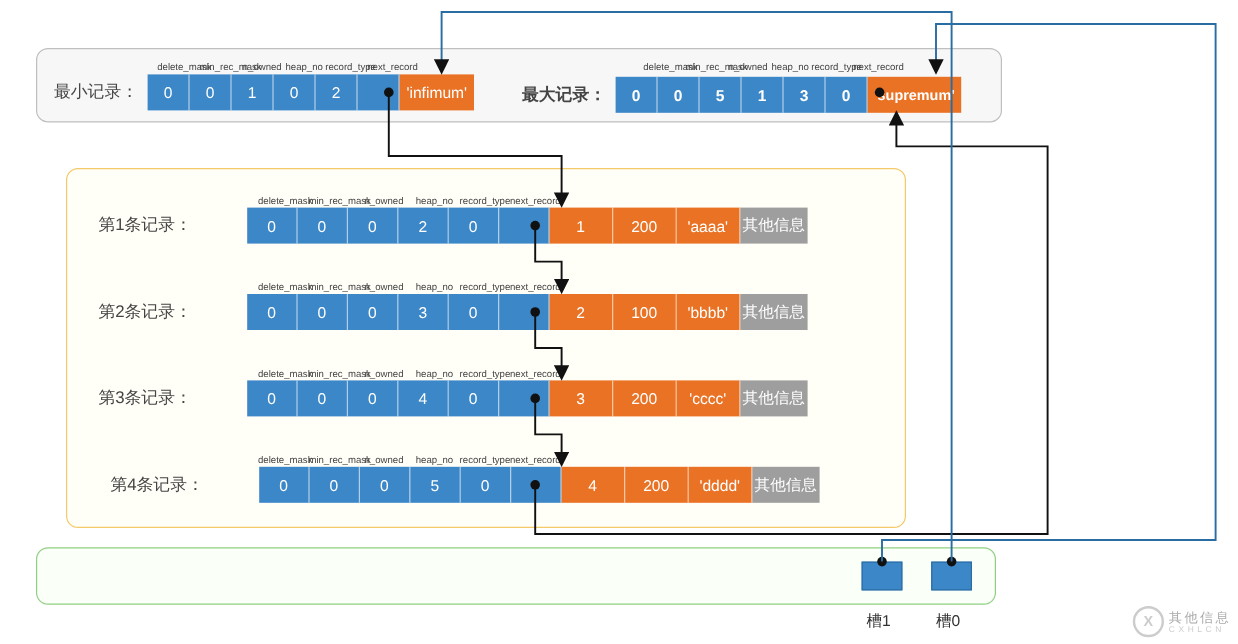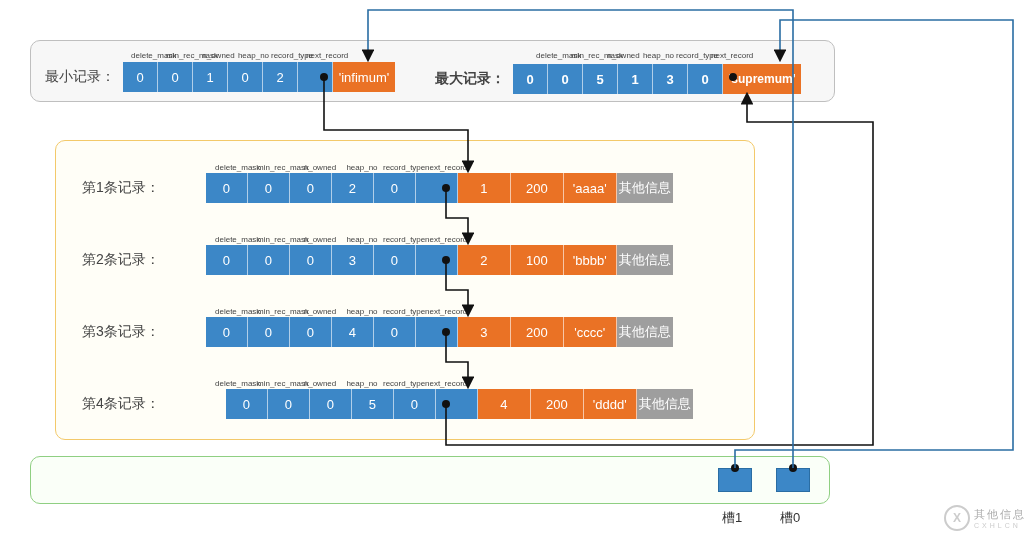--- a/index.html
+++ b/index.html
@@ -247,21 +247,21 @@
 <div class="dot" style="left:442px; top:328px;"></div>
 
 <div class="headers" style="left:215px; top:379px;">
   <div class="hcell" style="width:42px">delete_mask</div>
   <div class="hcell" style="width:42px">min_rec_mask</div>
   <div class="hcell" style="width:42px">n_owned</div>
   <div class="hcell" style="width:42px">heap_no</div>
   <div class="hcell" style="width:42px">record_type</div>
   <div class="hcell" style="width:42px">next_record</div>
 </div>
-<div class="rec mid" style="left:82px; top:389px;gap:20px;">
+<div class="rec mid" style="left:92px; top:389px;">
   <span class="rec-title" style="margin-right:46px">第4条记录：</span>
   <div class="row">
     <div class="cell blue" style="width:42px">0</div>
     <div class="cell blue" style="width:42px">0</div>
     <div class="cell blue" style="width:42px">0</div>
     <div class="cell blue" style="width:42px">5</div>
     <div class="cell blue" style="width:42px">0</div>
     <div class="cell blue" style="width:42px"></div>
     <div class="cell orange wide2">4</div>
     <div class="cell orange wide2">200</div>

